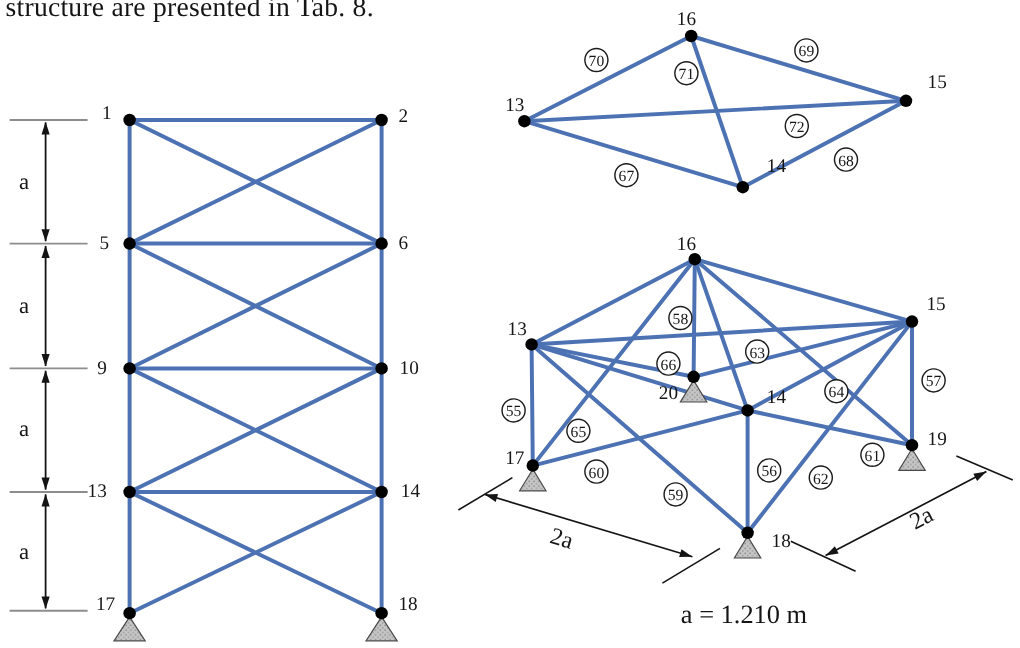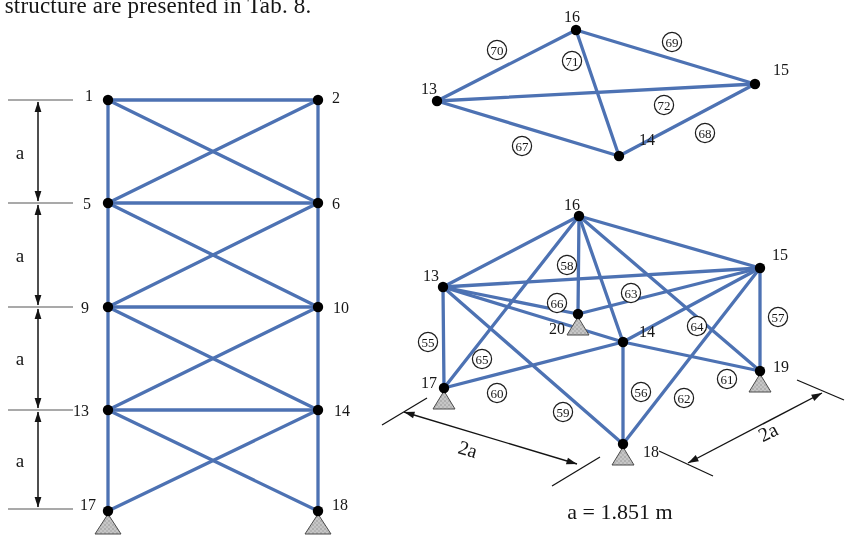--- a/index.html
+++ b/index.html
@@ -228,14 +228,14 @@
       </g>
       <g>
         <line x1="688" y1="463" x2="822" y2="393" stroke="#141414" stroke-width="1.4"></line>
         <polygon points="688,463 695.7324015190408,455.1247243382636 698.8809242932608,461.15189650605646" fill="#141414"></polygon>
         <polygon points="822,393 814.2675984809592,400.8752756617364 811.1190757067392,394.84810349394354" fill="#141414"></polygon>
         <line x1="659" y1="451" x2="713" y2="476" stroke="#141414" stroke-width="1.3"></line>
         <line x1="797" y1="380" x2="844" y2="400" stroke="#141414" stroke-width="1.3"></line>
         <text x="768" y="432" text-anchor="middle" dominant-baseline="central" class="dim2-t" transform="rotate(-27.6 768 432)">2a</text>
       </g>
     </svg>
-  <div class="note">a = 1.851 m</div>
+  <div class="note">a = 1.210 m</div>
 </div>
 
 </body></html>

